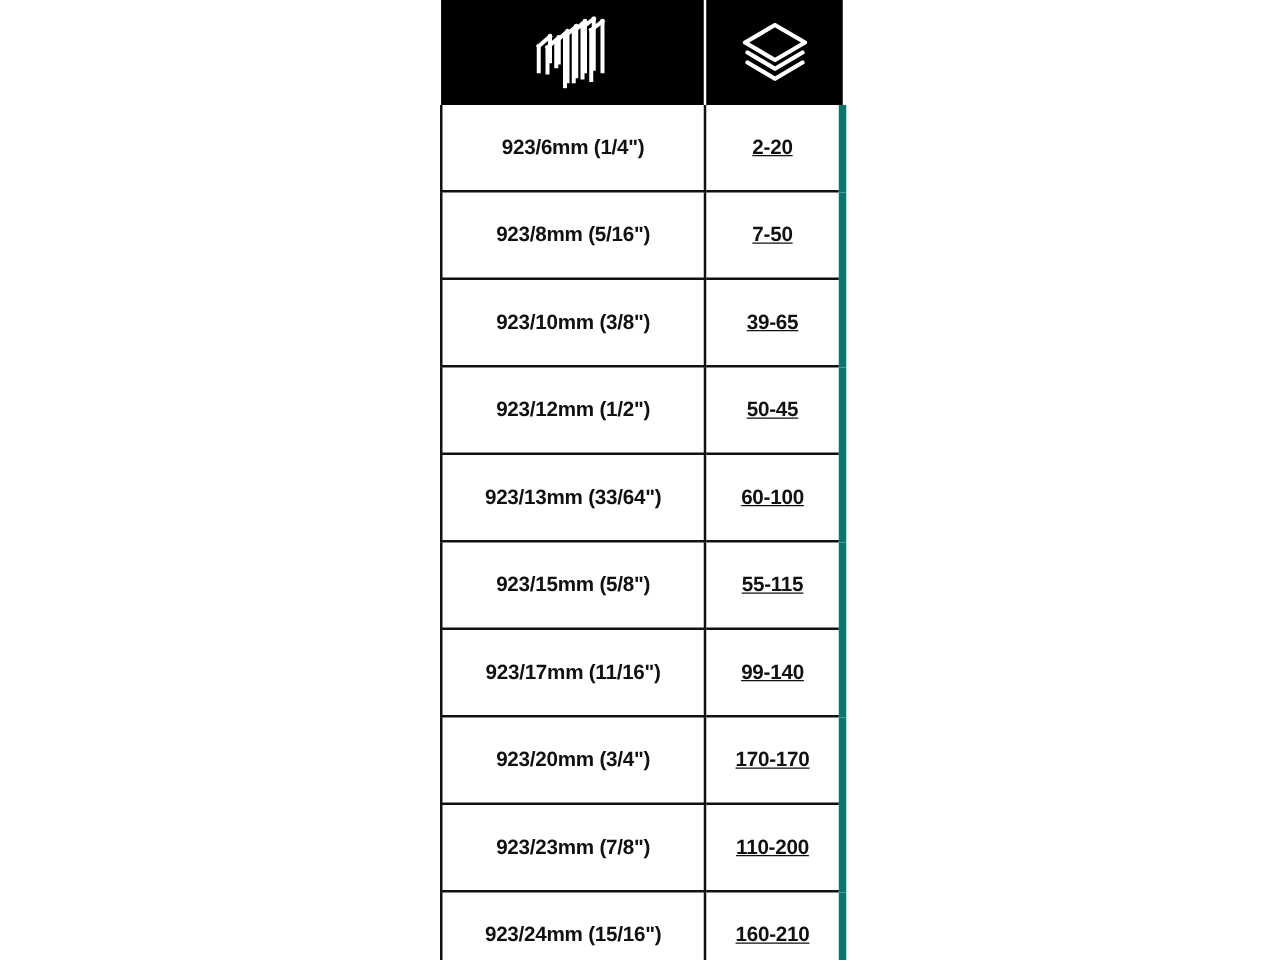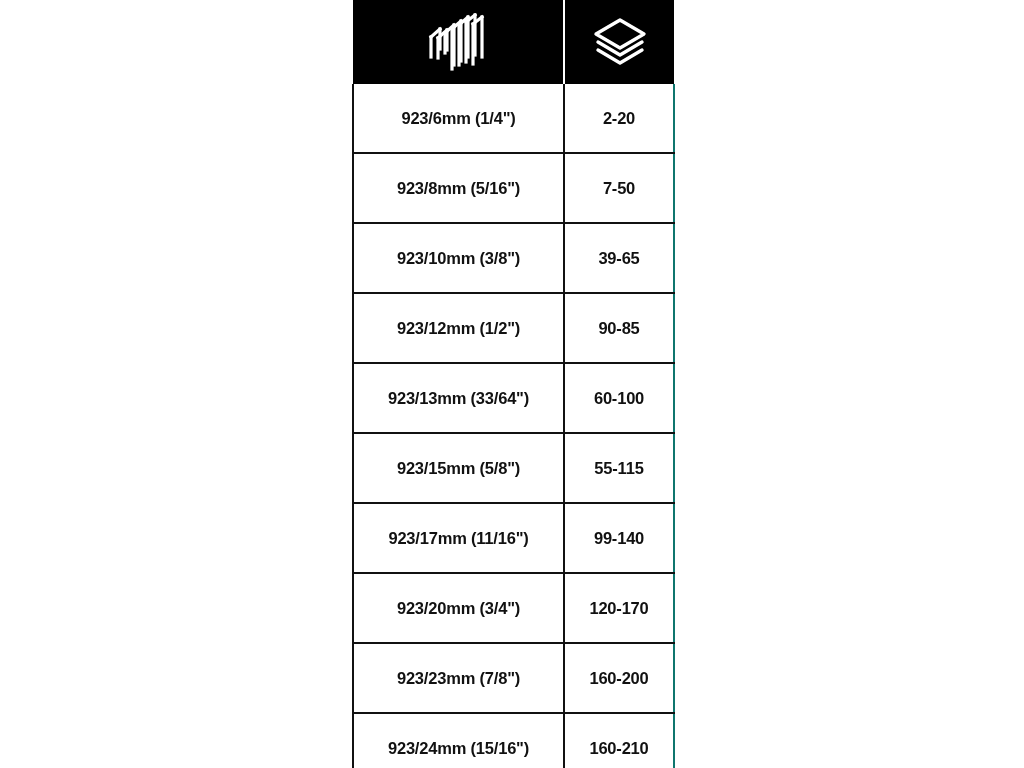--- a/index.html
+++ b/index.html
@@ -73,21 +73,22 @@
     background: #ffffff;
     white-space: nowrap;
   }
 
   tbody tr:first-child td { border-top: none; }
 
   tbody td.cell-size {
     border-left: 2px solid #111111;
   }
   tbody td.cell-sheets {
-    border-right: 2px solid #0f766e;
+    border-right: 6px solid #0f766e;
+    text-decoration: underline;
   }
 </style>
 </head>
 <body>
 
 <div class="page">
 
   <table class="spec-table">
     <colgroup>
       <col class="col-size">
@@ -147,41 +148,41 @@
       <tr>
         <td class="cell-size">923/8mm (5/16")</td>
         <td class="cell-sheets">7-50</td>
       </tr>
       <tr>
         <td class="cell-size">923/10mm (3/8")</td>
         <td class="cell-sheets">39-65</td>
       </tr>
       <tr>
         <td class="cell-size">923/12mm (1/2")</td>
-        <td class="cell-sheets">90-85</td>
+        <td class="cell-sheets">50-45</td>
       </tr>
       <tr>
         <td class="cell-size">923/13mm (33/64")</td>
         <td class="cell-sheets">60-100</td>
       </tr>
       <tr>
         <td class="cell-size">923/15mm (5/8")</td>
         <td class="cell-sheets">55-115</td>
       </tr>
       <tr>
         <td class="cell-size">923/17mm (11/16")</td>
         <td class="cell-sheets">99-140</td>
       </tr>
       <tr>
         <td class="cell-size">923/20mm (3/4")</td>
-        <td class="cell-sheets">120-170</td>
+        <td class="cell-sheets">170-170</td>
       </tr>
       <tr>
         <td class="cell-size">923/23mm (7/8")</td>
-        <td class="cell-sheets">160-200</td>
+        <td class="cell-sheets">110-200</td>
       </tr>
       <tr>
         <td class="cell-size">923/24mm (15/16")</td>
         <td class="cell-sheets">160-210</td>
       </tr>
     </tbody>
   </table>
 
 </div>
 

